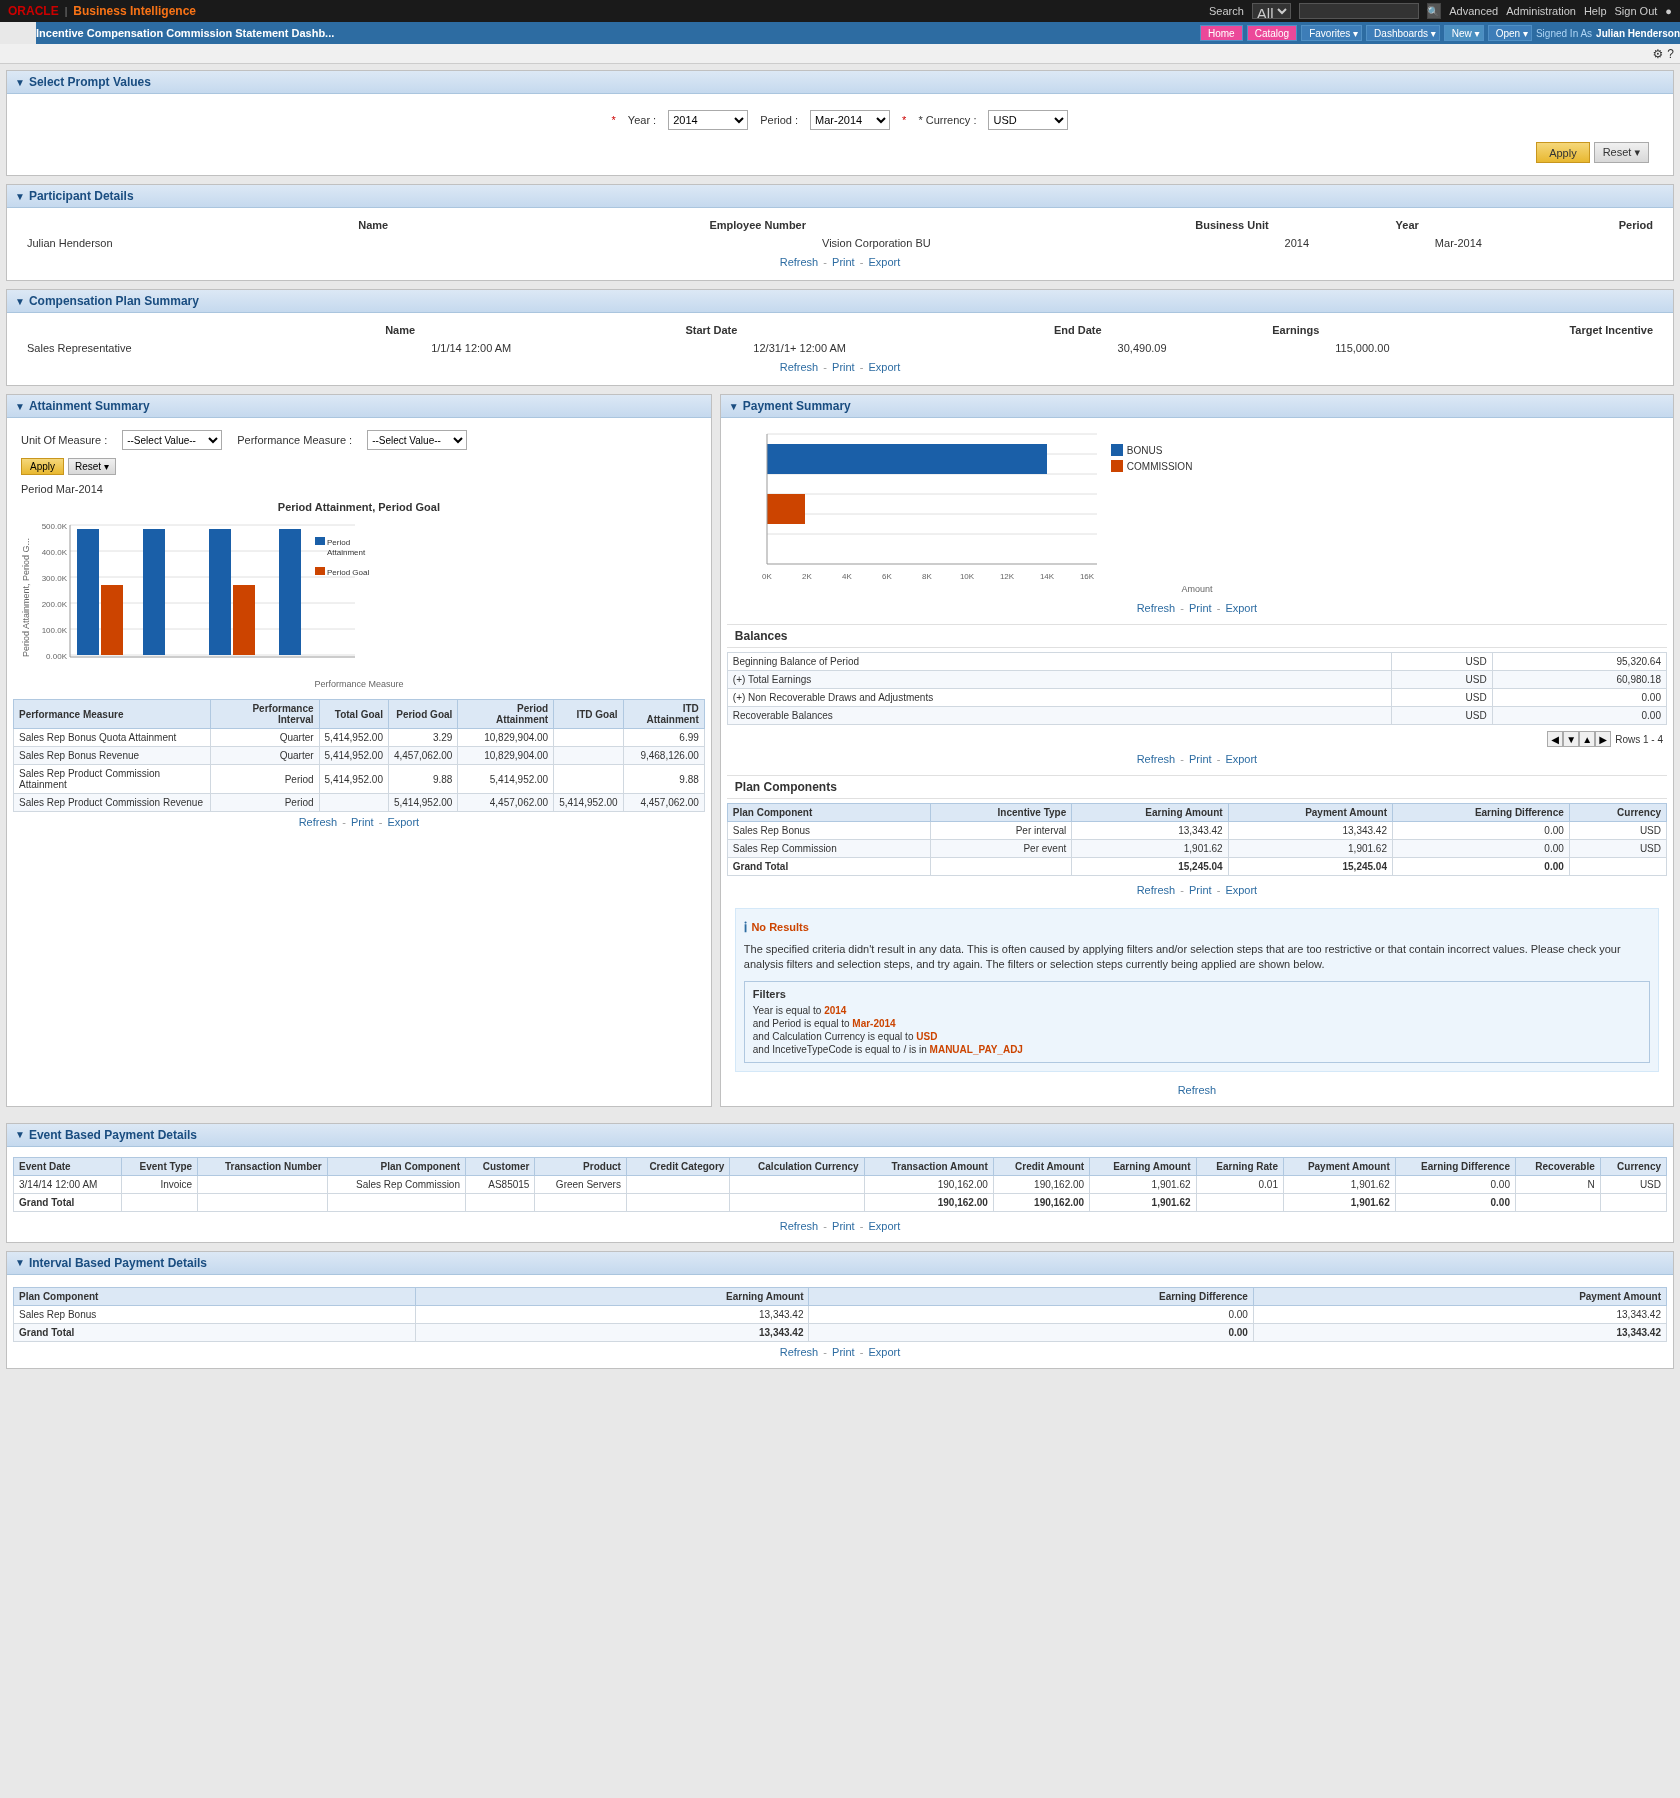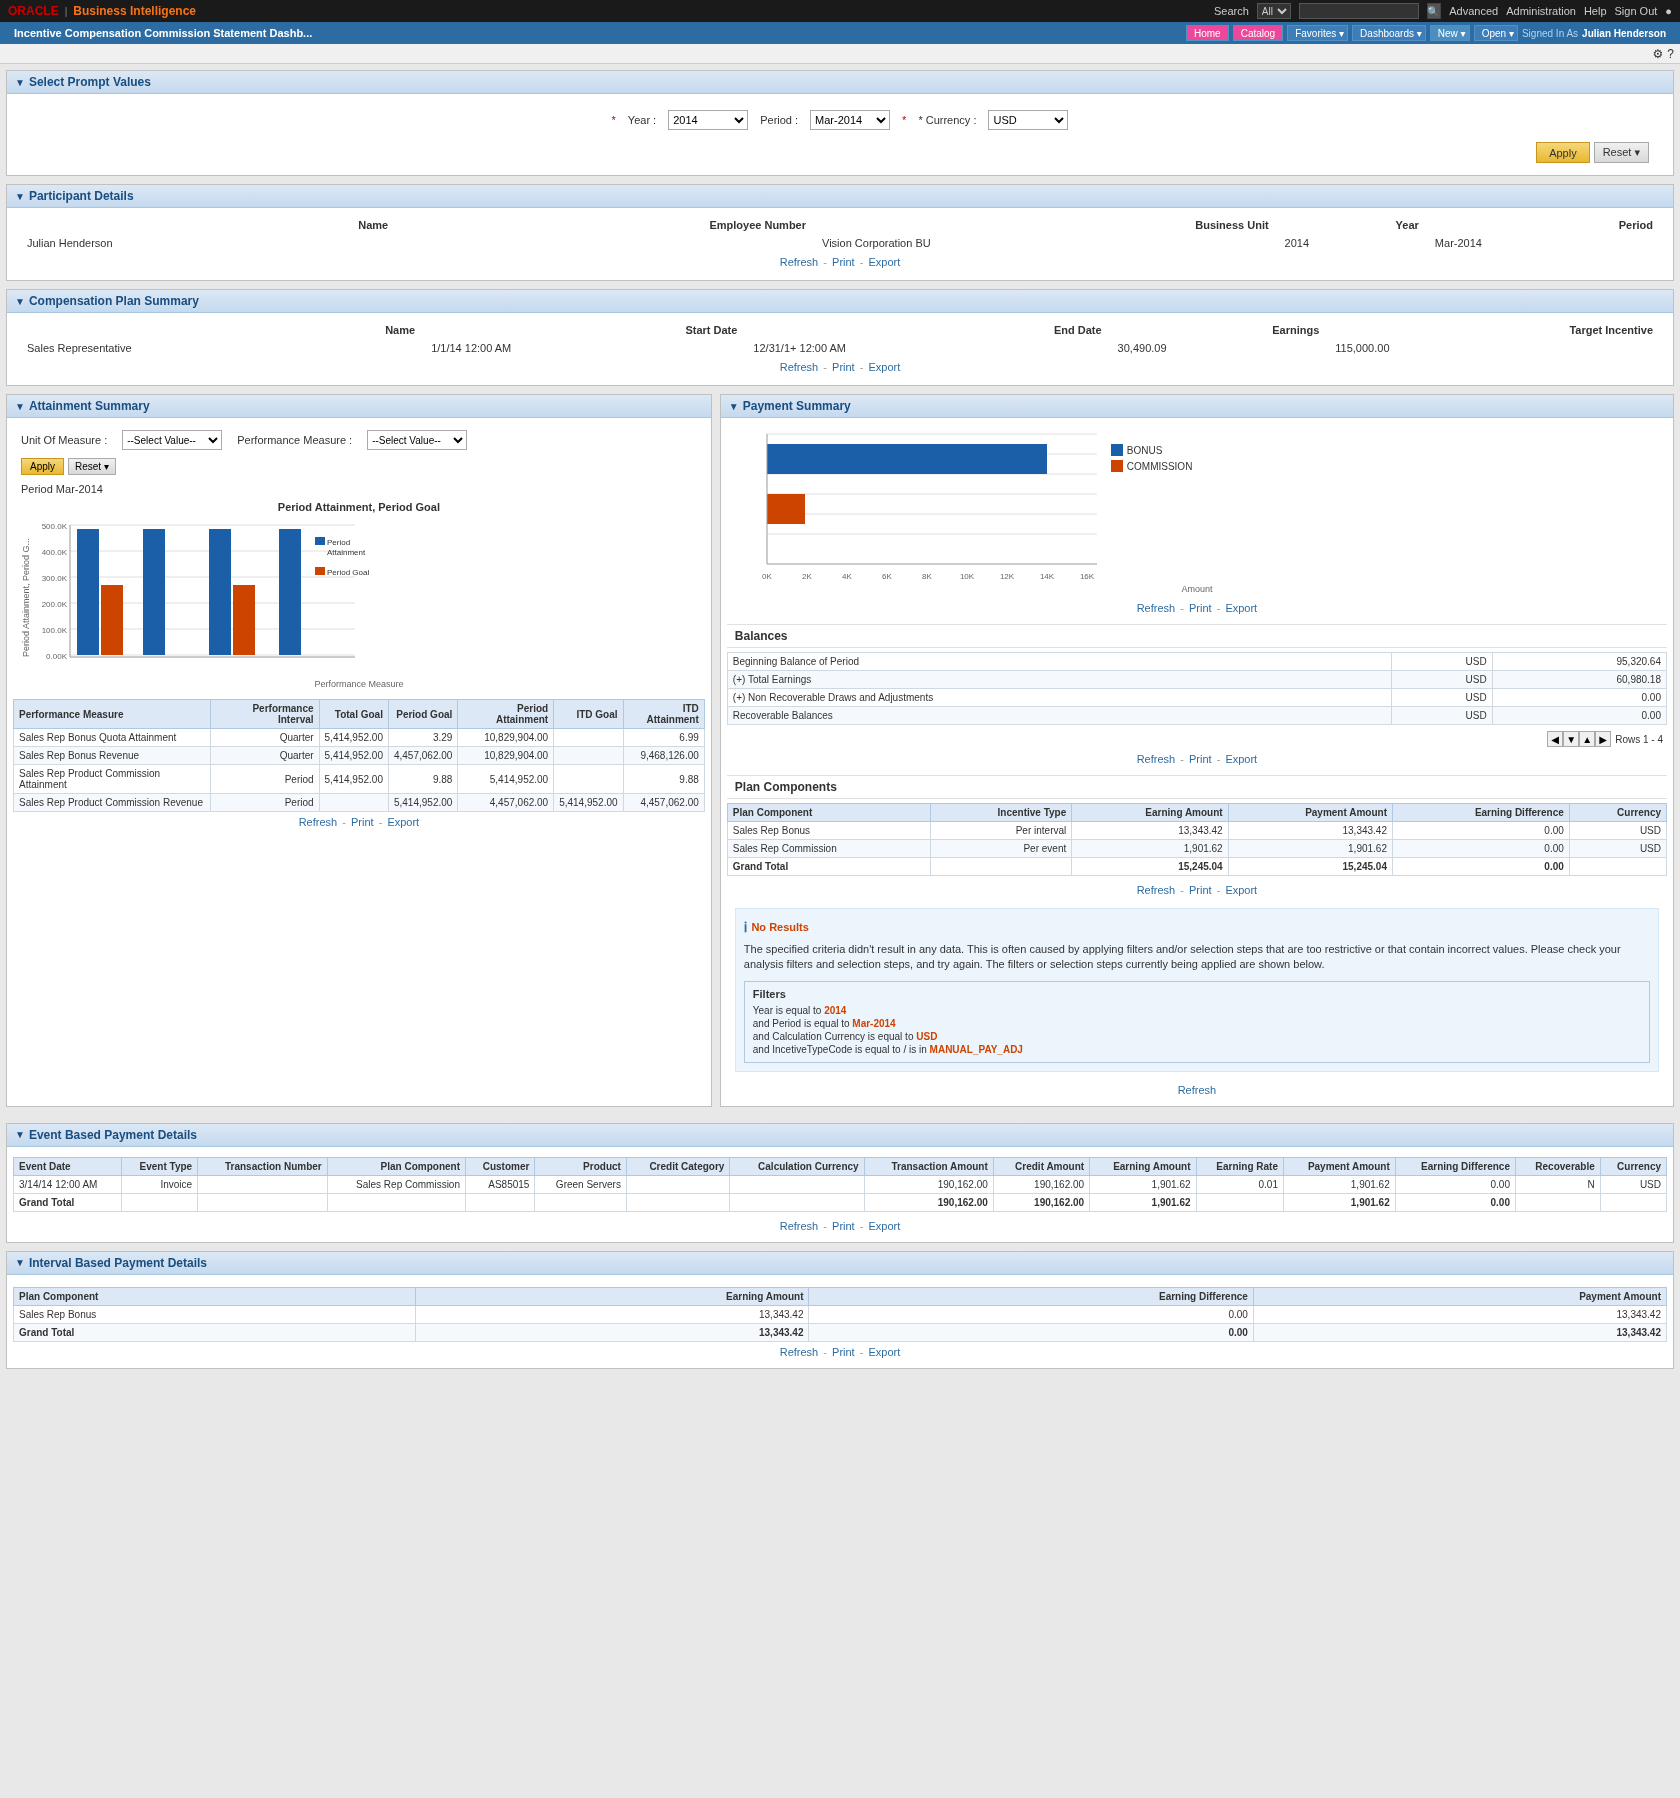--- a/index.html
+++ b/index.html
@@ -12,30 +12,31 @@
       align-items: center;
       justify-content: space-between;
       padding: 0 8px;
       height: 22px;
     }
     .top-nav-left { display: flex; align-items: center; gap: 6px; }
     .oracle-logo { color: #cc0000; font-weight: bold; font-size: 12px; }
     .bi-title { color: #f97316; font-size: 12px; font-weight: bold; }
     .top-nav-right { display: flex; align-items: center; gap: 8px; color: #ccc; font-size: 11px; }
     .top-nav-right a { color: #ccc; text-decoration: none; cursor: pointer; }
-    .search-select, .search-input { height: 16px; font-size: 10px; background: #333; color: #ccc; border: 1px solid #555; }
+    .search-select, .search-input { height: 16px; font-size: 15px; background: #333; color: #ccc; border: 1px solid #555; }
 
     
     .second-nav {
       background: #2d6ca2;
       display: flex;
       align-items: center;
       justify-content: space-between;
-      padding: 0 14px;
+      padding: 0 0;
       height: 22px;
+      margin-left: 36px;
     }
     .page-title { color: white; font-size: 11px; font-weight: bold; }
     .second-nav-right { display: flex; align-items: center; gap: 4px; }
     .nav-btn {
       background: #ec4899;
       color: white;
       border: 1px solid #5090c5;
       padding: 1px 7px;
       font-size: 10px;
       cursor: pointer;

